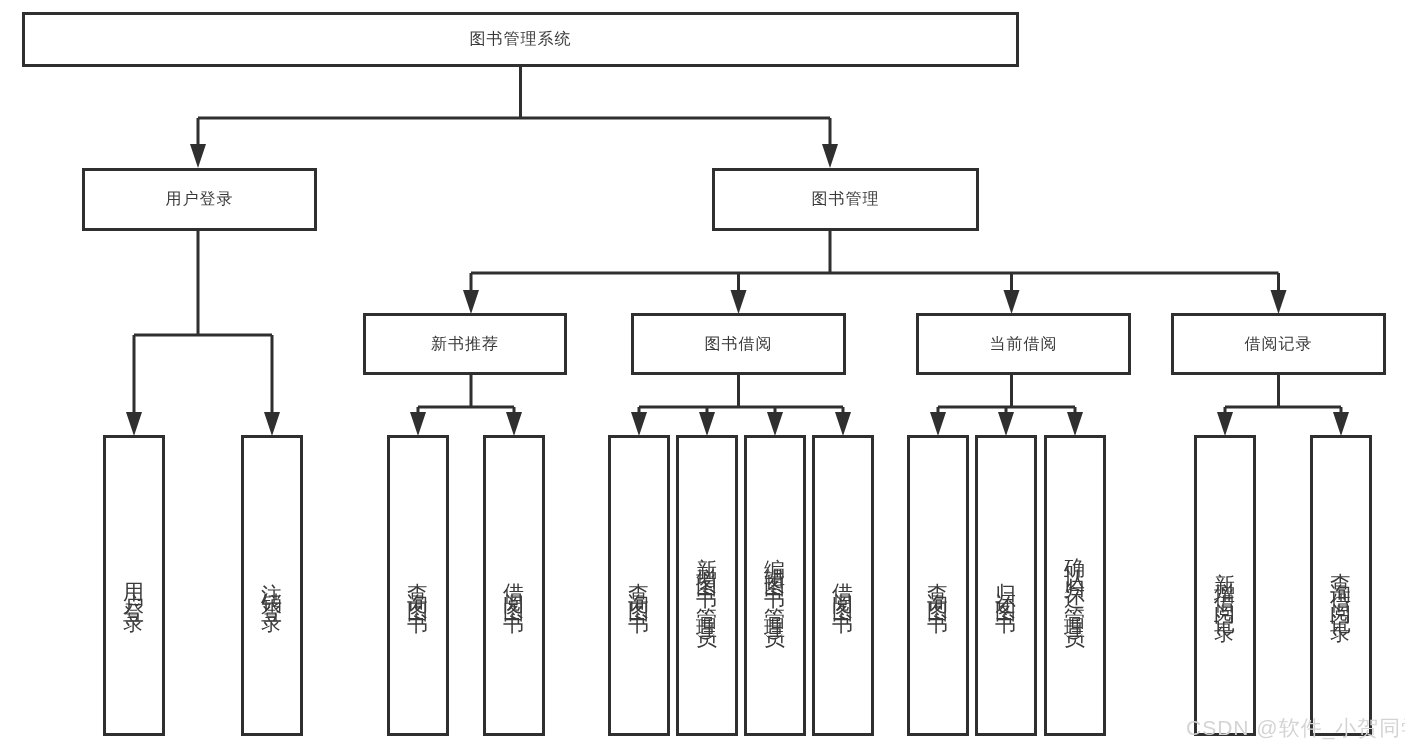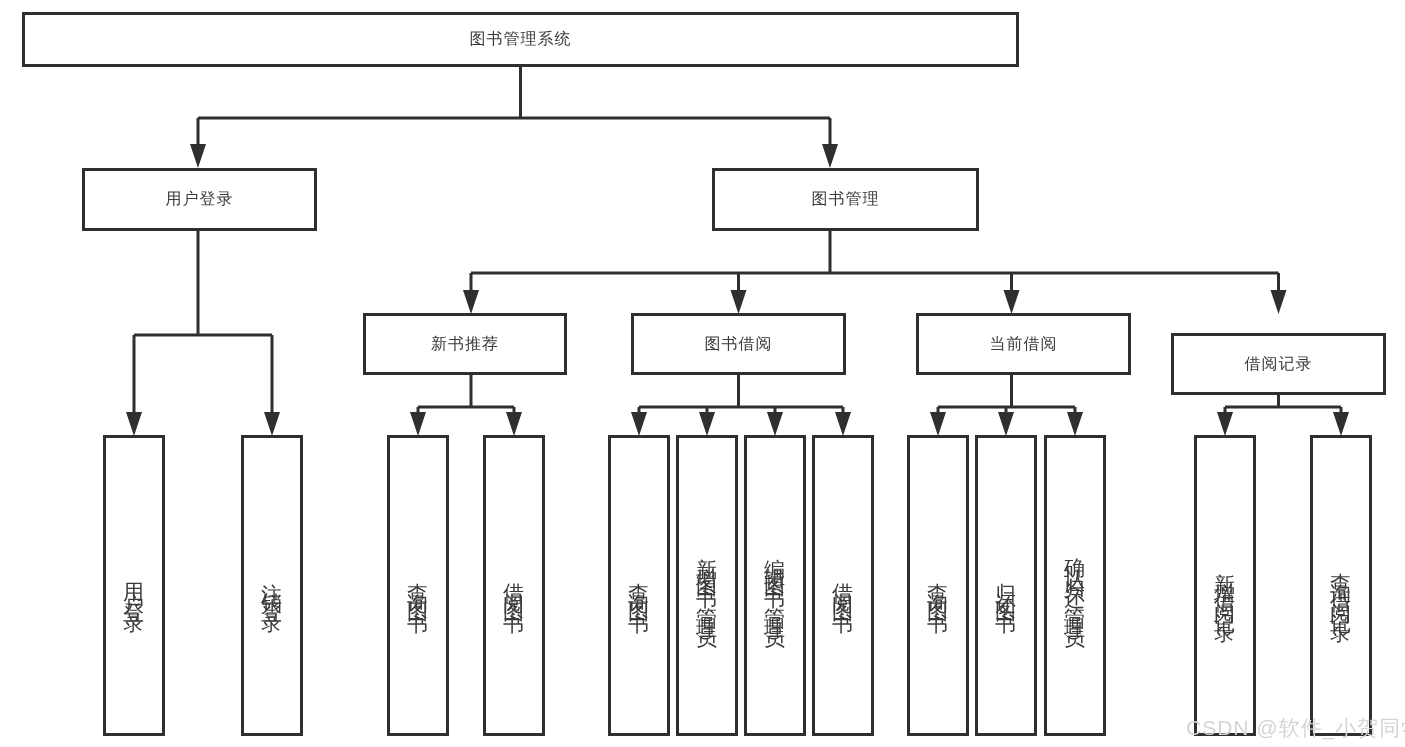--- a/index.html
+++ b/index.html
@@ -45,21 +45,21 @@
     line-height: 1.1;
     white-space: nowrap;
   }
   
   .n-root  { left: 22px;  top: 12px;  width: 997px; height: 55px; }
   .n-l2a   { left: 82px;  top: 168px; width: 235px; height: 63px; }
   .n-l2b   { left: 712px; top: 168px; width: 267px; height: 63px; }
   .n-l3a   { left: 363px; top: 313px; width: 204px; height: 62px; }
   .n-l3b   { left: 631px; top: 313px; width: 215px; height: 62px; }
   .n-l3c   { left: 904px; top: 313px; width: 215px; height: 62px; margin-left: 12px; }
-  .n-l3d   { left: 1171px;top: 313px; width: 215px; height: 62px; margin-top: 20px; }
+  .n-l3d   { left: 1171px;top: 313px; width: 215px; height: 62px; }
   .lf-1a { left: 103px; }  .lf-1b { left: 241px; }
   .lf-2a { left: 387px; }  .lf-2b { left: 483px; }
   .lf-3a { left: 608px; }  .lf-3b { left: 676px; }
   .lf-3c { left: 744px; }  .lf-3d { left: 812px; }
   .lf-4a { left: 907px; }  .lf-4b { left: 975px; }
   .lf-4c { left: 1044px; }
   .lf-5a { left: 1194px; } .lf-5b { left: 1310px; }
   #watermark {
     position: absolute;
     left: 1186px;

